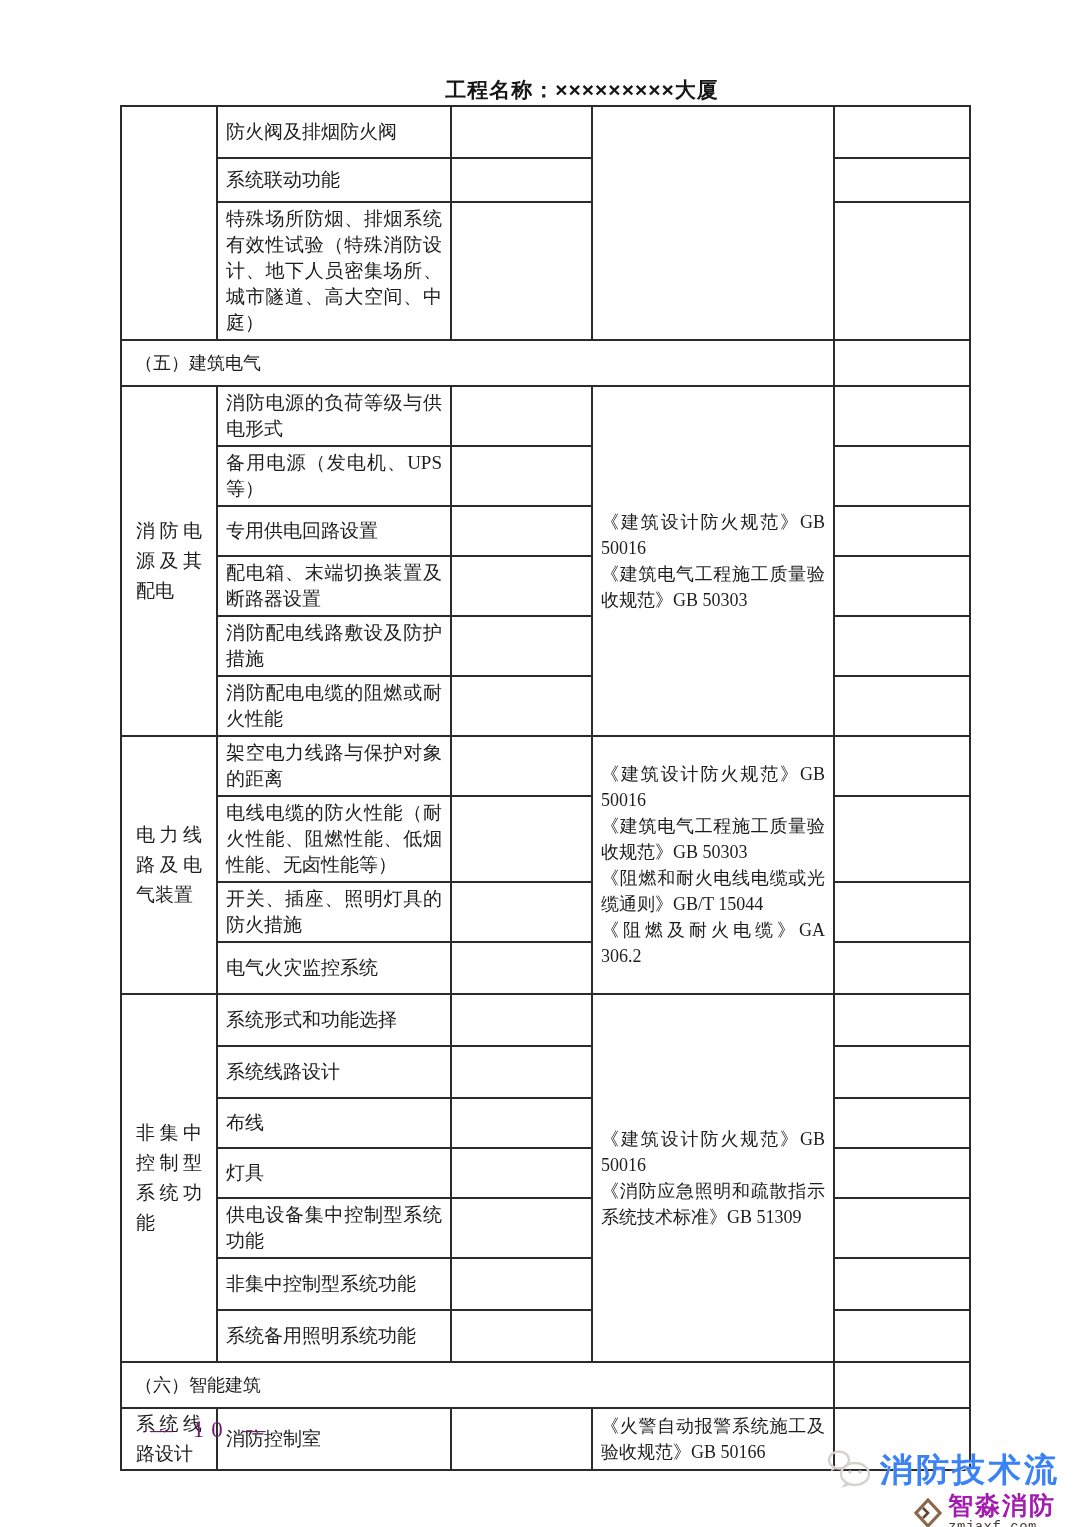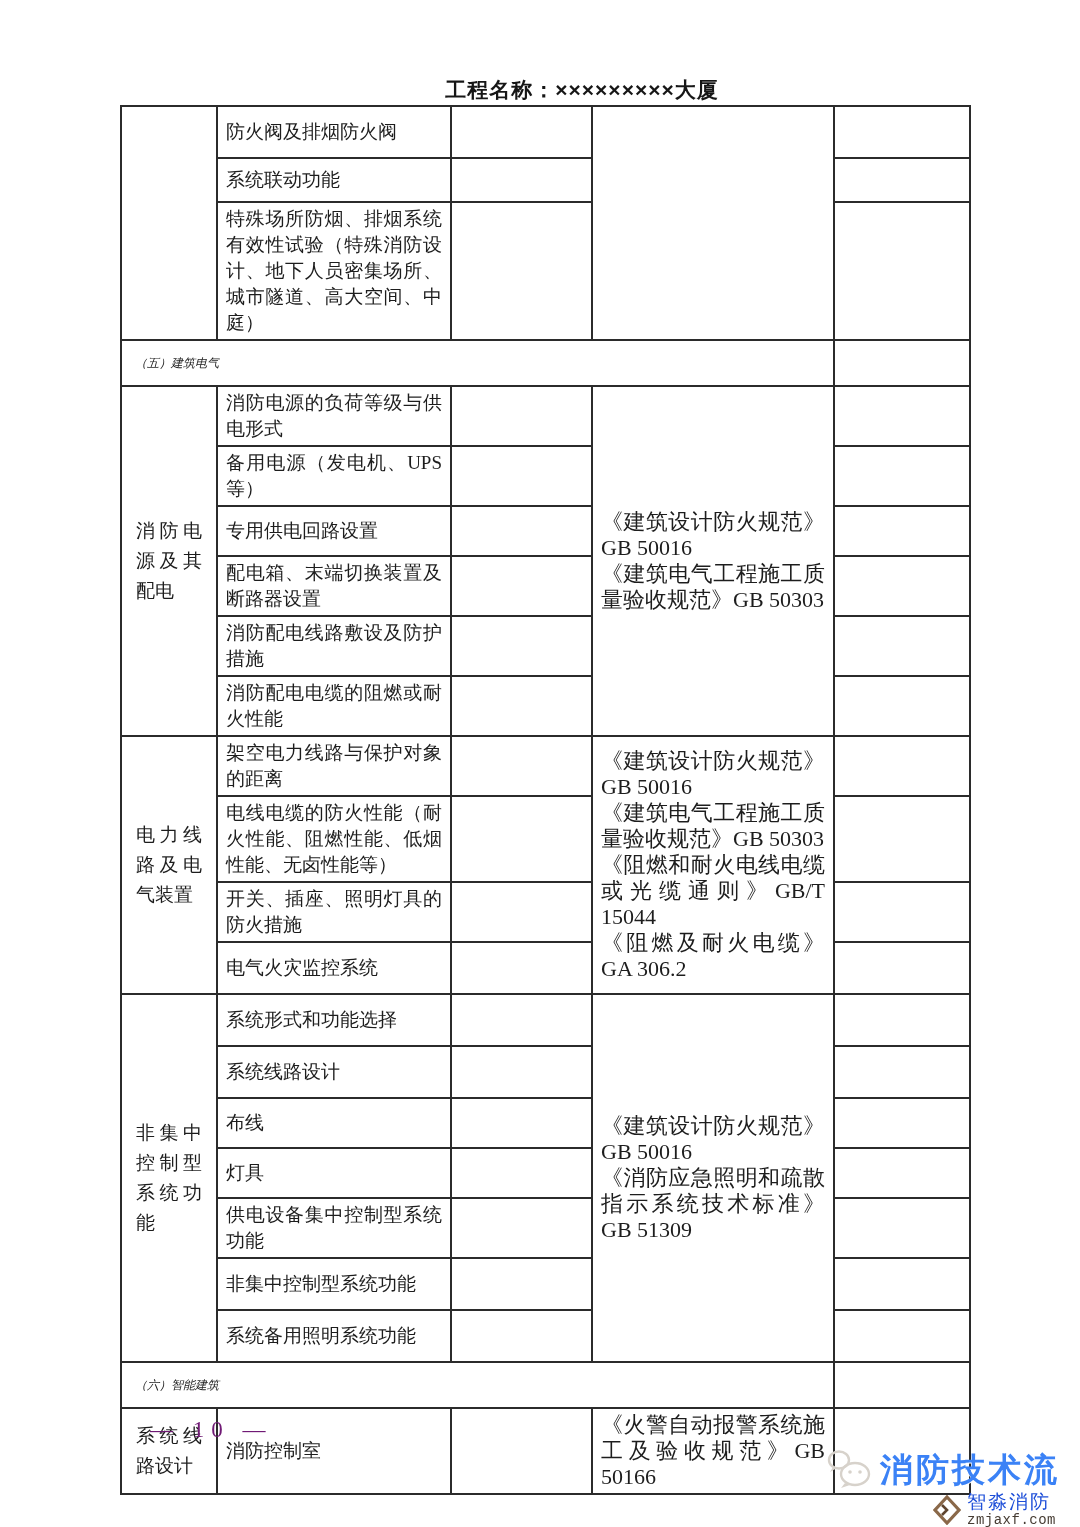--- a/index.html
+++ b/index.html
@@ -35,44 +35,44 @@
     padding:0 14px;
     line-height:30px;
     font-size:19px;
     margin-left:26px;
   }
   td.item {
     text-align:justify;
     padding:3px 8px;
     line-height:26px;
   }
-  td.std { padding:3px 8px; font-size:22px; }
+  td.std { padding:3px 8px; font-size:18px; }
   .std-entry { text-align:justify; line-height:26px; }
-  td.seccell { padding:0 13px; font-size:12px; text-align:left;font-style:italic; }
+  td.seccell { padding:0 13px; font-size:18px; text-align:left; }
   td.result, td.note { padding:0; }
   .page-number {
     position:absolute; top:1417px; left:150px;
     font-size:23px; letter-spacing:7px; color:#701a75;
   }
   .watermark {
     position:absolute; right:20px; top:1448px;
     text-align:right;
     font-family:"Liberation Sans","DejaVu Sans",sans-serif;
   }
   .wm-row1 {
     display:flex; align-items:center; justify-content:flex-end; gap:5px;
     color:#3b82f6; font-size:33px; font-weight:bold; letter-spacing:3px;
     text-shadow:0 1px 0 #ffffff;
     line-height:1;
   }
   .wm-row2 {
     display:flex; align-items:center; justify-content:flex-end; gap:6px;
     margin-top:1px; margin-right:4px;
   }
-  .wm-name  { font-size:19px; font-weight:normal; color:#1d4ed8; letter-spacing:2px; line-height:1.15; text-align:left; }
+  .wm-name  { font-size:25px; font-weight:bold; color:#a21caf; letter-spacing:2px; line-height:1.15; text-align:left; }
   .wm-site  { font-family:"Liberation Mono","DejaVu Sans Mono",monospace; font-size:14px; font-weight:normal; color:#463c33; letter-spacing:0.5px; line-height:1.1; text-align:left; }
 </style>
 </head>
 <body>
 
 <div class="doc-header">工程名称：×××××××××大厦</div>
 
 <table class="checklist">
   <colgroup>
     <col style="width:96px">

